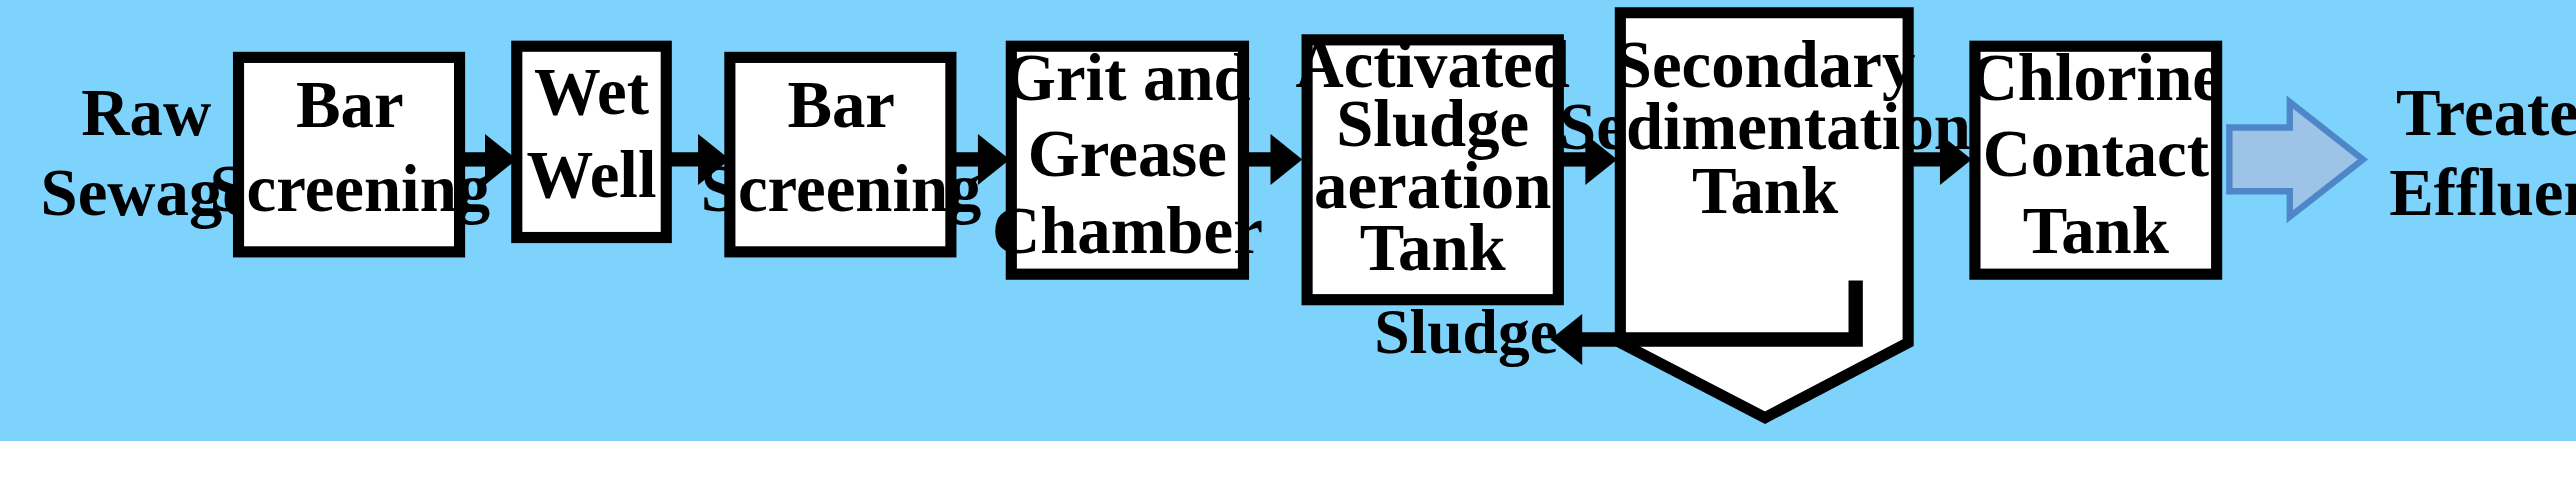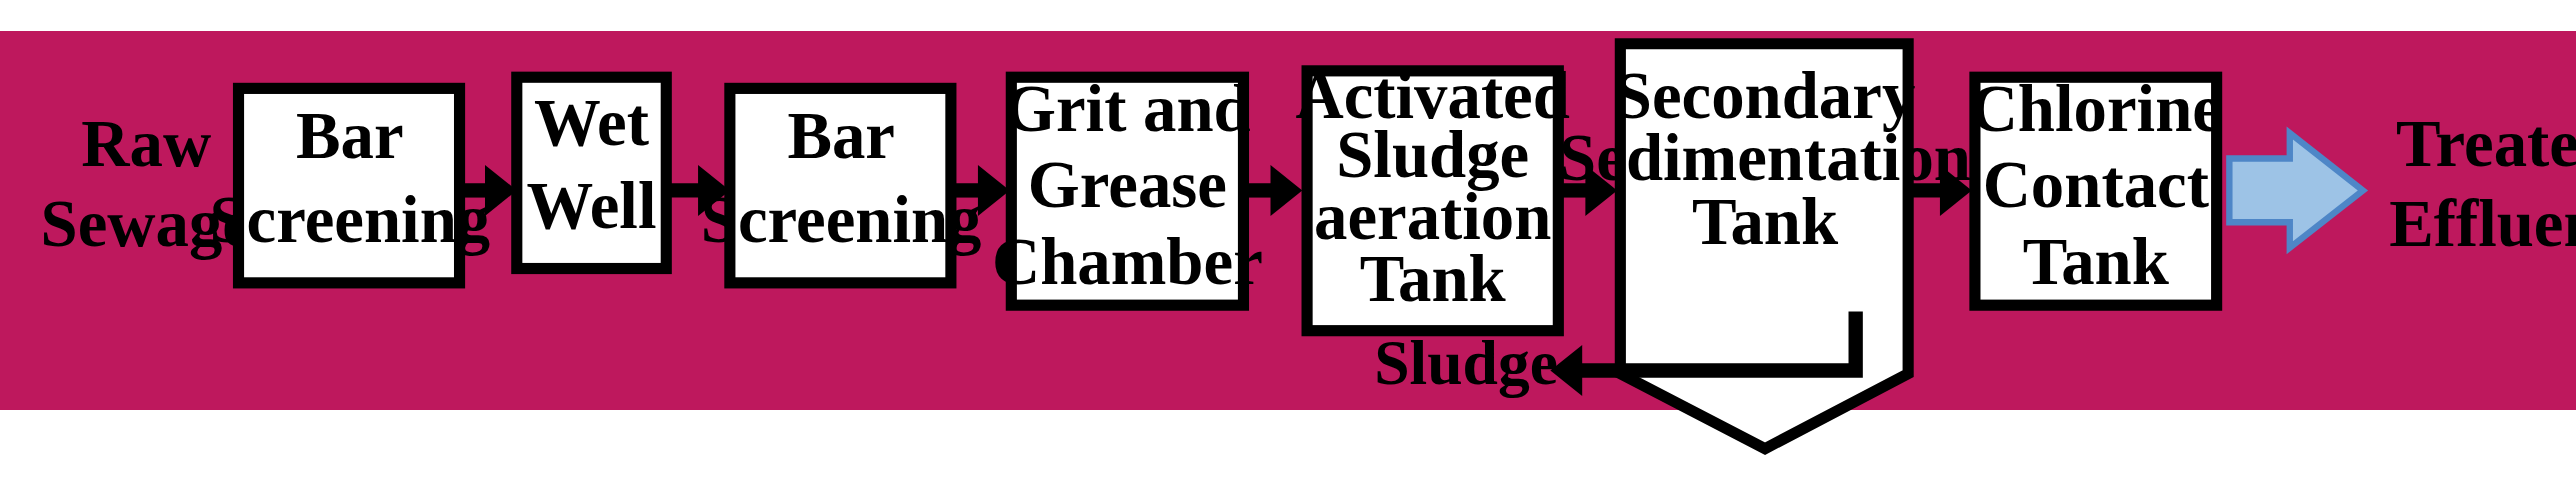--- a/index.html
+++ b/index.html
@@ -9,23 +9,22 @@
   }
   body {
     width: 2576px;
     height: 483px;
     font-family: "Liberation Serif", "DejaVu Serif", serif;
     overflow: hidden;
   }
   #diagram-root {
     position: relative;
     width: 2576px;
-    height: 379px;
-    background: #be185d;
-    margin-top: 31px;
+    height: 441px;
+    background: #7dd3fc;
   }
   svg#flow-svg {
     display: block;
     width: 2576px;
     height: 483px;
   }
   .node-box {
     fill: #ffffff;
     stroke: #000000;
     stroke-width: 7;

